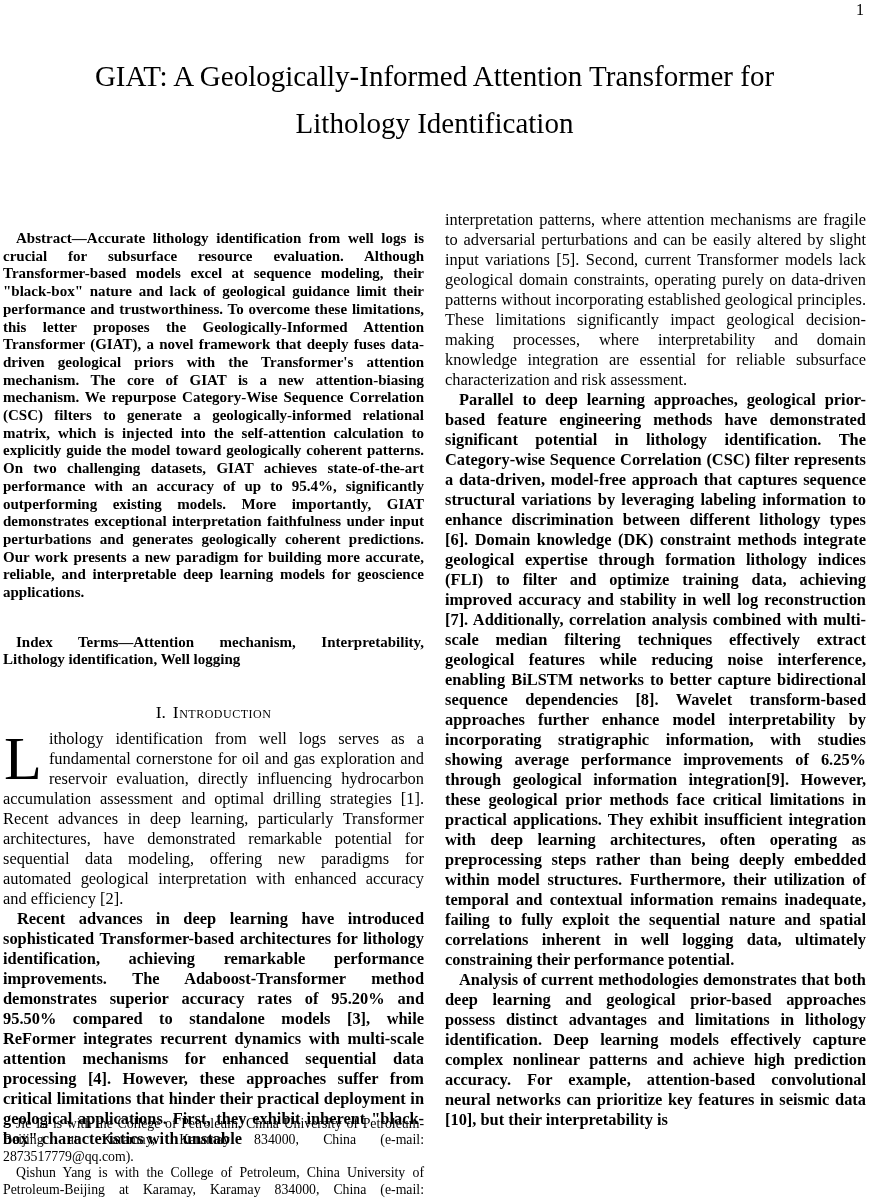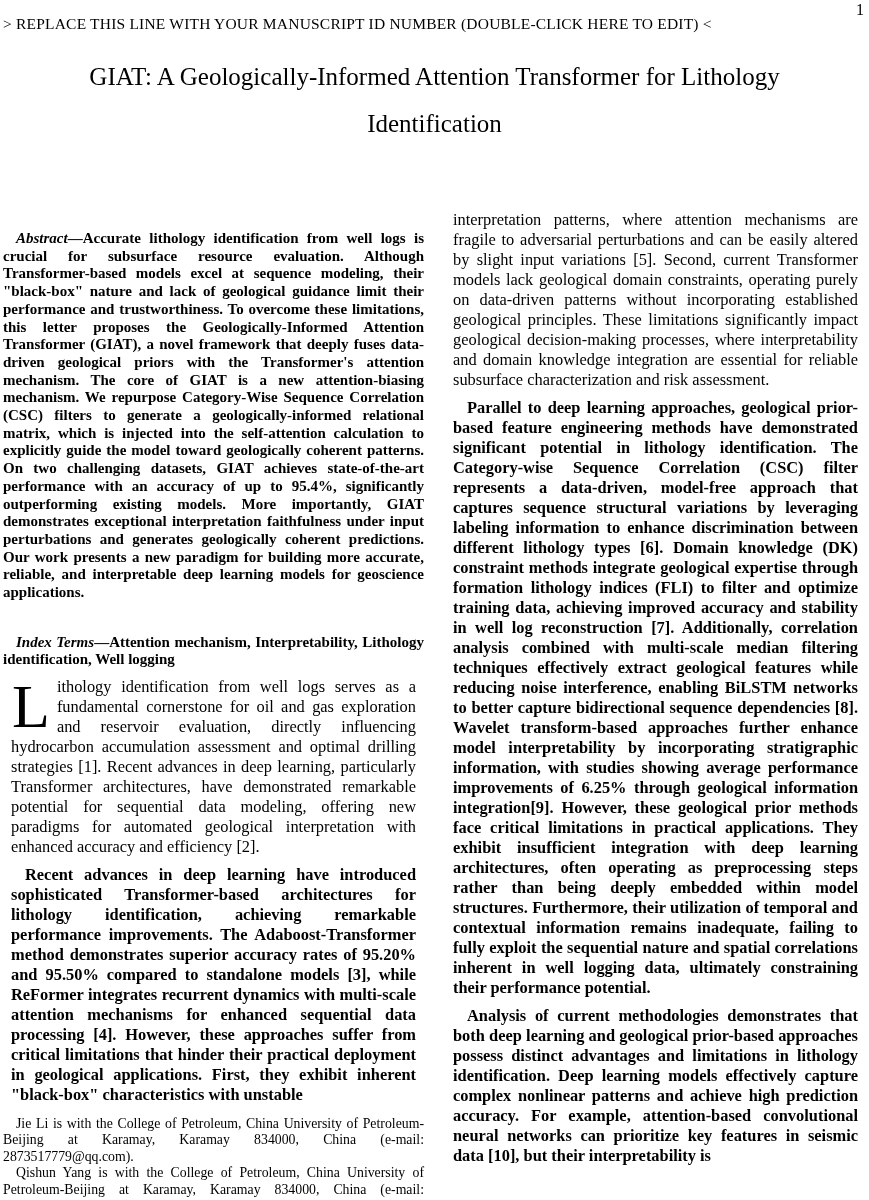--- a/index.html
+++ b/index.html
@@ -13,76 +13,76 @@
 
   .page-number { position: absolute; top: 1px; right: 5px; font-size: 16px; }
   .running-head {
     position: absolute; top: 15px; left: 3px;
     font-size: 15.5px; letter-spacing: 0.2px; white-space: nowrap;
   }
 
   .title {
     position: absolute; top: 53px; left: 0; width: 869px; margin: 0;
     padding: 0 48px;
-    font-weight: 400; font-size: 25px; line-height: 47px; text-align: center;
+    font-weight: 400; font-size: 29px; line-height: 47px; text-align: center;
   }
 
   .columns {
     position: absolute; top: 205px; left: 3px; width: 863px; height: 995px;
     display: flex; gap: 21px;
   }
   .col { position: relative; width: 421px; }
 
   .abstract, .index-terms {
     margin: 0; font-size: 15px; line-height: 17.7px;
     font-weight: 700; text-align: justify; text-indent: 13px;
   }
   .abstract { margin-top: 25px; }
   .index-terms { margin-top: 32px; }
-  .label { font-style: italic; }
+  .label { }
 
   .section-heading {
     margin: 33px 0 6px 0; font-weight: 400; font-size: 17.5px; text-align: center;
   }
   .section-heading .num { margin-right: 7px; }
   .sc { font-variant: small-caps; letter-spacing: 0.5px; }
 
-  .body-par { margin: 8px; font-size: 16.4px; line-height: 20px; text-align: justify; }
+  .body-par { margin: 0; font-size: 16.4px; line-height: 20px; text-align: justify; }
   .indent { text-indent: 14px; font-weight: bold; }
   .rcol-first { margin-top: 5px; }
 
   .dropcap { float: left; font-size: 62px; line-height: 51px; margin: 4px 7px 0 1px; }
 
   .footnote {
     position: absolute; left: 0; right: 0;
     font-size: 13.8px; line-height: 16.4px; text-align: justify;
   }
   .footnote p { margin: 0; text-indent: 13px; }
   .fn-left { top: 911px; }
   .fn-right { top: 915px; }
 </style>
 </head>
 <body>
 
 <div class="page">
 
   <div class="page-number">1</div>
 
-  <div class="running-head">&gt; REPLACE THIS LINE WITH YOUR MANUSCRIPT ID NUMBER (DOUBLE-CLICK HERE TO EDIT) &lt;</div>
 
   <h1 class="title">GIAT: A Geologically-Informed Attention Transformer for Lithology Identification</h1>
 
   <div class="columns">
 
     <div class="col">
 
       <p class="abstract"><span class="label">Abstract</span><span>—Accurate lithology identification from well logs is crucial for subsurface resource evaluation. Although Transformer-based models excel at sequence modeling, their "black-box" nature and lack of geological guidance limit their performance and trustworthiness. To overcome these limitations, this letter proposes the Geologically-Informed Attention Transformer (GIAT), a novel framework that deeply fuses data-driven geological priors with the Transformer's attention mechanism. The core of GIAT is a new attention-biasing mechanism. We repurpose Category-Wise Sequence Correlation (CSC) filters to generate a geologically-informed relational matrix, which is injected into the self-attention calculation to explicitly guide the model toward geologically coherent patterns. On two challenging datasets, GIAT achieves state-of-the-art performance with an accuracy of up to 95.4%, significantly outperforming existing models. More importantly, GIAT demonstrates exceptional interpretation faithfulness under input perturbations and generates geologically coherent predictions. Our work presents a new paradigm for building more accurate, reliable, and interpretable deep learning models for geoscience applications.</span></p>
 
       <p class="index-terms"><span class="label">Index Terms</span><span>—Attention mechanism, Interpretability, Lithology identification, Well logging</span></p>
 
+      <h2 class="section-heading"><span class="num">I.</span><span class="sc">Introduction</span></h2>
 
       <p class="body-par"><span class="dropcap">L</span><span>ithology identification from well logs serves as a fundamental cornerstone for oil and gas exploration and reservoir evaluation, directly influencing hydrocarbon accumulation assessment and optimal drilling strategies [1]. Recent advances in deep learning, particularly Transformer architectures, have demonstrated remarkable potential for sequential data modeling, offering new paradigms for automated geological interpretation with enhanced accuracy and efficiency [2].</span></p>
 
       <p class="body-par indent">Recent advances in deep learning have introduced sophisticated Transformer-based architectures for lithology identification, achieving remarkable performance improvements. The Adaboost-Transformer method demonstrates superior accuracy rates of 95.20% and 95.50% compared to standalone models [3], while ReFormer integrates recurrent dynamics with multi-scale attention mechanisms for enhanced sequential data processing [4]. However, these approaches suffer from critical limitations that hinder their practical deployment in geological applications. First, they exhibit inherent "black-box" characteristics with unstable</p>
 
       <div class="footnote fn-left">
         <p>Jie Li is with the College of Petroleum, China University of Petroleum-Beijing at Karamay, Karamay 834000, China (e-mail: 2873517779@qq.com).</p>
         <p>Qishun Yang is with the College of Petroleum, China University of Petroleum-Beijing at Karamay, Karamay 834000, China (e-mail: 2131742581@qq.com).</p>
       </div>
 

